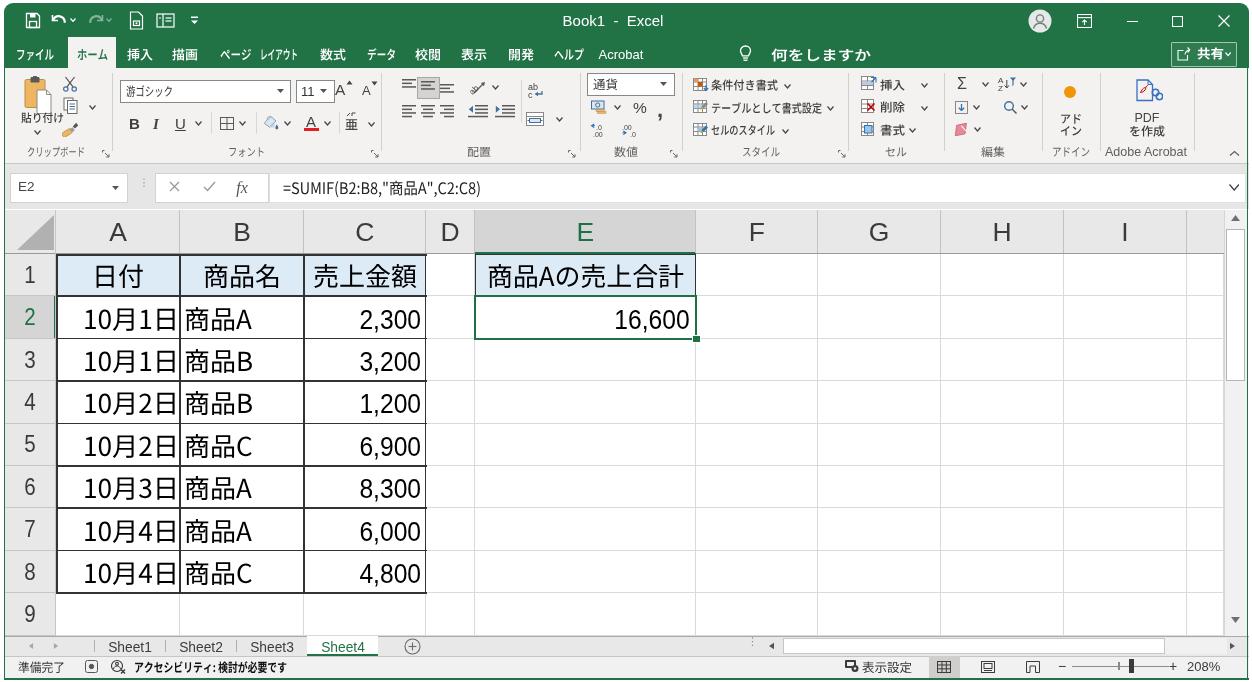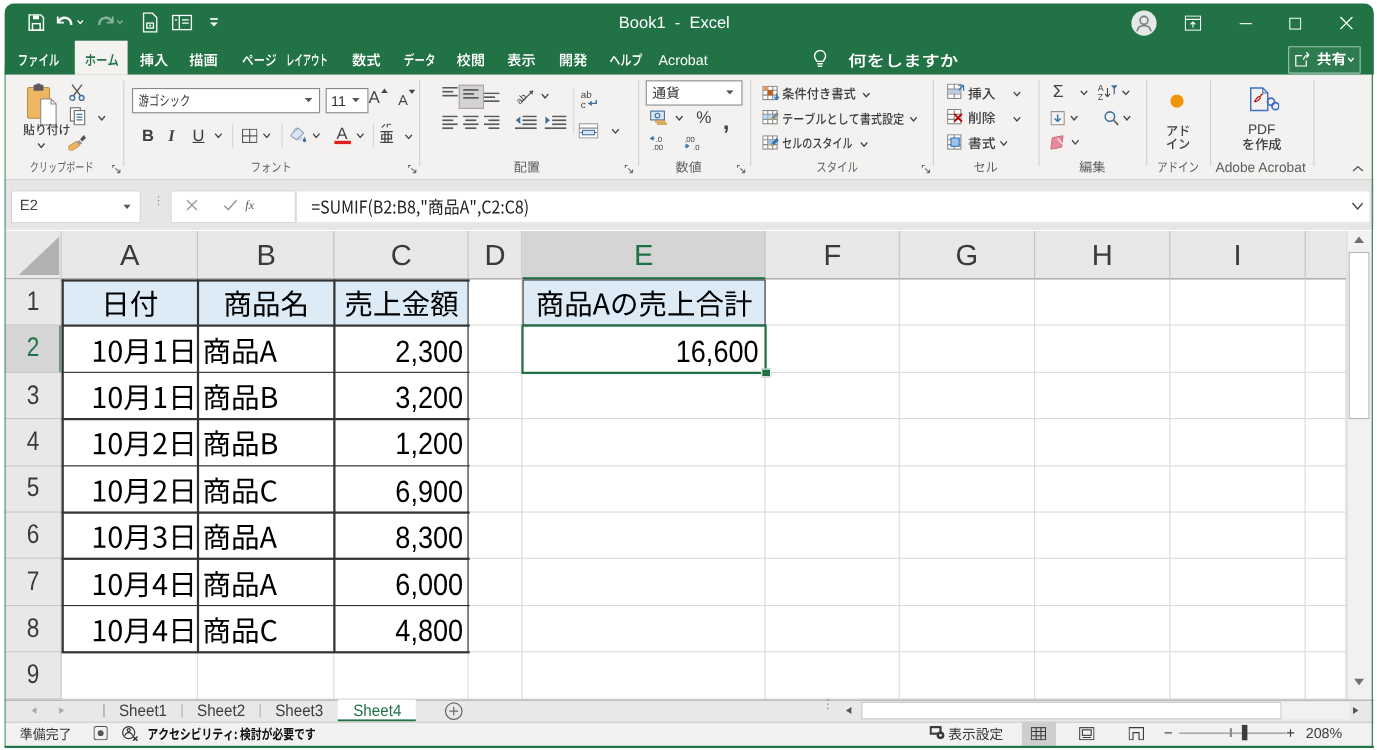--- a/index.html
+++ b/index.html
@@ -740,21 +740,21 @@
     </svg>
     <div style="position:absolute;left:139px;top:180px;width:3px;height:15px;color:#8a8a8a;font-size:10px;line-height:5px;font-family:'Liberation Sans'">⋮</div>
     <div style="position:absolute;left:155px;top:173px;width:112px;height:28px;background:#fff;border:1px solid #d4d2d0"></div>
     <svg style="position:absolute;left:169px;top:181px" width="11" height="11" viewBox="0 0 11 11" stroke="#9a9a9a" stroke-width="1.3">
       <line x1="1" y1="1" x2="10" y2="10"></line>
       <line x1="10" y1="1" x2="1" y2="10"></line>
     </svg>
     <svg style="position:absolute;left:203px;top:181px" width="13" height="11" viewBox="0 0 13 11" fill="none" stroke="#9a9a9a" stroke-width="1.4">
       <path d="M1 6 L4.5 9.5 L12 1"></path>
     </svg>
-    <div style="position:absolute;font-family:'Liberation Serif',serif;font-size:11px;font-weight:400;color:#555;line-height:19.2px;white-space:pre;left:227px;top:178.2px;transform:translateX(-50%);"><i>fx</i></div>
+    <div style="position:absolute;font-family:'Liberation Serif',serif;font-size:16px;font-weight:400;color:#555;line-height:19.2px;white-space:pre;left:242px;top:178.2px;transform:translateX(-50%);"><i>fx</i></div>
     <div style="position:absolute;left:269px;top:173px;width:975px;height:28px;background:#fff;border:1px solid #e0e0e0"></div>
     <div style="position:absolute;left:283.0px;top:179.5px">
       <svg class="jt" width="198.0" height="16" viewBox="0 0 198.0 16" style="overflow:visible" fill="#222">
         <g transform="translate(0,14.1) scale(0.014471,-0.016000)">
           <use href="#g3d" x="0"></use>
           <use href="#g53" x="555"></use>
           <use href="#g55" x="1151"></use>
           <use href="#g4d" x="1872"></use>
           <use href="#g49" x="2684"></use>
           <use href="#g46" x="2977"></use>

